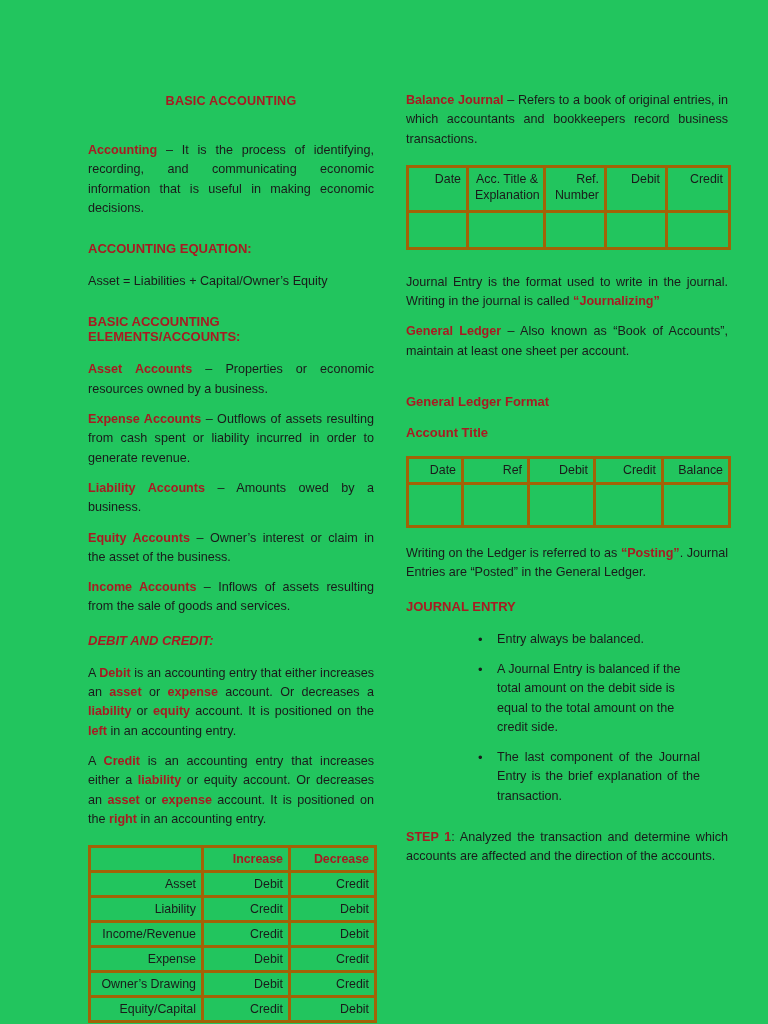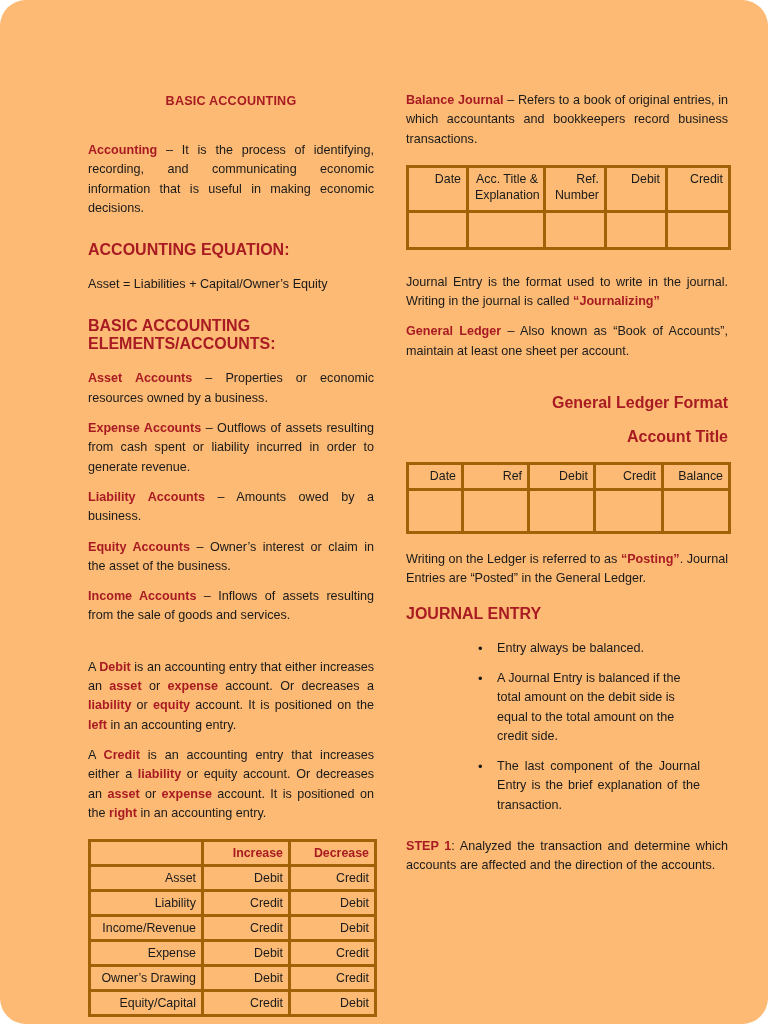--- a/index.html
+++ b/index.html
@@ -11,49 +11,48 @@
     width: 768px;
     height: 1024px;
     font-family: "Liberation Sans", sans-serif;
     color: #1a1a1a;
     position: relative;
     overflow: hidden;
   }
   .page {
     position: absolute;
     inset: 0;
-    background: #fdba74;
-    border-radius: 26px;
+    background: #22c55e;
   }
   .col {
     position: absolute;
     top: 0;
   }
   .col-left  { left: 88px;  width: 286px; }
   .col-right { left: 406px; width: 322px; }
 
   p, div.para {
     margin: 0;
     font-size: 12.6px;
     line-height: 19.3px;
   }
   .just { text-align: justify; text-align-last: left; }
   .rb       { color: #a81b22; font-weight: bold; }
-  .center   { text-align: right; }
+  .center   { text-align: left; }
   .ital     { font-style: italic; }
 
   .h-title {
     font-size: 12.6px;
     font-weight: bold;
     color: #a81b22;
     text-align: center;
     letter-spacing: .2px;
   }
   .h-sec {
-    font-size: 16px;
+    font-size: 13px;
     font-weight: bold;
     color: #a81b22;
   }
 
   
   table.grid {
     border-collapse: collapse;
     table-layout: fixed;
     font-size: 12.4px;
     line-height: 16px;
@@ -163,20 +162,21 @@
     <div class="gap-sm"></div>
 
     <p class="just"><span class="rb">Equity Accounts</span><span> – Owner’s interest or claim in the asset of the business.</span></p>
 
     <div class="gap-sm"></div>
 
     <p class="just"><span class="rb">Income Accounts</span><span> – Inflows of assets resulting from the sale of goods and services.</span></p>
 
     <div class="gap-md"></div>
 
+    <div class="h-sec center ital">DEBIT AND CREDIT:</div>
 
     <div class="gap-md"></div>
 
     <p class="just"><span>A </span><span class="rb">Debit</span><span> is an accounting entry that either increases an </span><span class="rb">asset</span><span> or </span><span class="rb">expense</span><span> account. Or decreases a </span><span class="rb">liability</span><span> or </span><span class="rb">equity</span><span> account. It is positioned on the </span><span class="rb">left</span><span> in an accounting entry.</span></p>
 
     <div class="gap-sm"></div>
 
     <p class="just"><span>A </span><span class="rb">Credit</span><span> is an accounting entry that increases either a </span><span class="rb">liability</span><span> or equity account. Or decreases an </span><span class="rb">asset</span><span> or </span><span class="rb">expense</span><span> account. It is positioned on the </span><span class="rb">right</span><span> in an accounting entry.</span></p>
 
     <div class="gap-md"></div>

